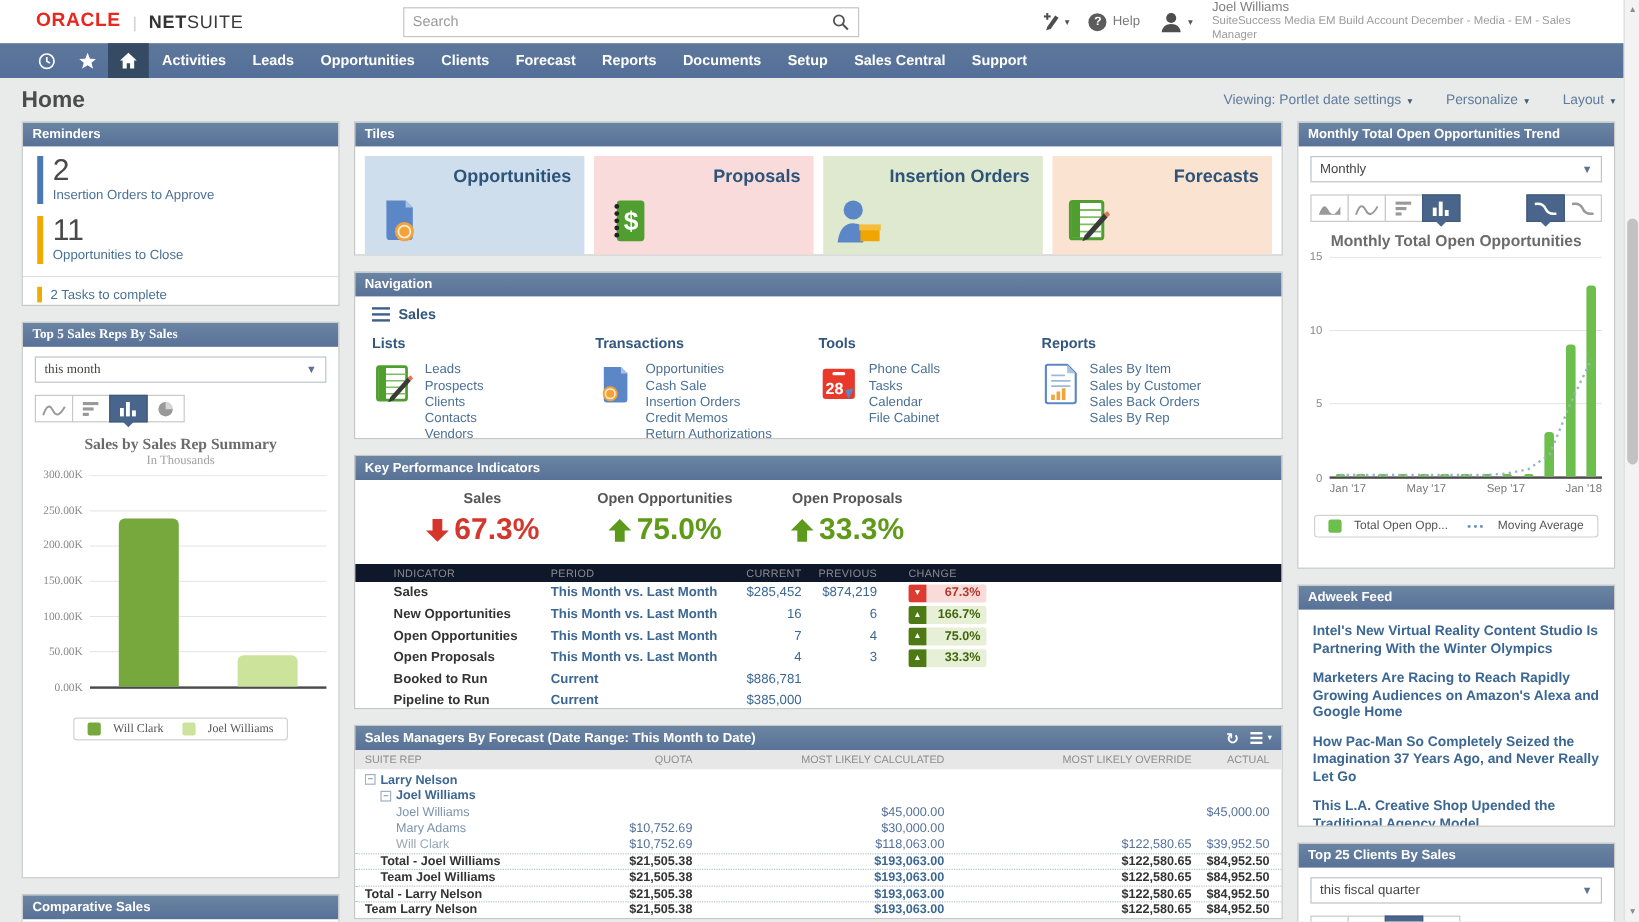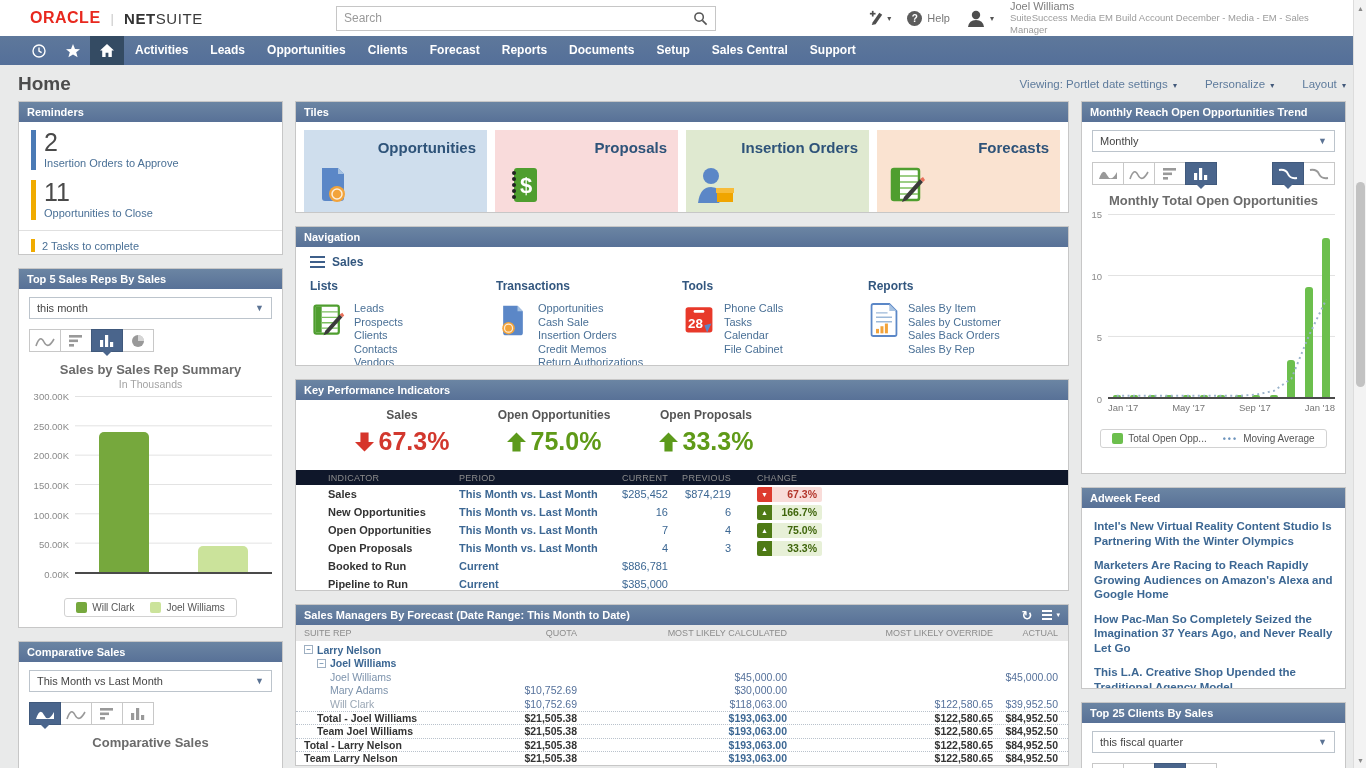--- a/index.html
+++ b/index.html
@@ -81,21 +81,21 @@
   .c-sub { text-align:center; font-size:10.5px; color:#a3a3a3; margin-top:1px; }
   .plotrow { display:flex; margin-top:6px; }
   .yticks { position:relative; flex:none; }
   .yticks span { position:absolute; right:6px; transform:translateY(-50%); font-size:9.5px; color:#8a8a8a; white-space:nowrap; }
   .plot { flex:1; position:relative; border-bottom:2px solid #4a4a4a;
           background-image:linear-gradient(to bottom,#e2e2e2 1px,transparent 1px); }
   .bars { position:absolute; inset:0; display:flex; align-items:flex-end; justify-content:space-around; }
   .vbar { width:50px; border-radius:5px 5px 0 0; }
   .mbar { width:8px; flex:none; border-radius:3px 3px 0 0; min-height:1px; }
   .legend { margin:24px auto 0; width:fit-content; border:1px solid #d2d2d2; border-radius:3px; padding:3px 11px; display:flex; gap:16px; align-items:center; }
-  .leg-item { display:flex; align-items:center; gap:5px; font-size:10px; color:#555; }
+  .leg-item { display:flex; align-items:center; gap:10px; font-size:10px; color:#555; }
   .leg-sw { width:11px; height:11px; border-radius:2px; flex:none; }
   .leg-dots { color:#6d94bd; font-size:9px; letter-spacing:2px; font-weight:bold; }
 
   
   .yt7 { width:46px; } .yt7 span:nth-of-type(1){top:0} .yt7 span:nth-of-type(2){top:16.667%} .yt7 span:nth-of-type(3){top:33.333%} .yt7 span:nth-of-type(4){top:50%} .yt7 span:nth-of-type(5){top:66.667%} .yt7 span:nth-of-type(6){top:83.333%} .yt7 span:nth-of-type(7){top:100%}
   .plot-sales { height:178px; background-size:100% 16.667%; }
   
   .yt4 { width:16px; } .yt4 span:nth-of-type(1){top:0} .yt4 span:nth-of-type(2){top:33.333%} .yt4 span:nth-of-type(3){top:66.667%} .yt4 span:nth-of-type(4){top:100%}
   .plot-month { height:185px; background-size:100% 33.333%; }
   .ma-svg { position:absolute; inset:0; width:100%; height:100%; }
@@ -290,21 +290,21 @@
 
                 <div class="rem-small">
                   <span class="rem-sbar" style="background: rgb(240, 171, 0);"></span>
                   <span class="rem-slabel">2  Tasks to complete</span>
                 </div>
 
               </div>
           </div>
         </div>
 
-        <div class="panel" style="height:360px;">
+        <div class="panel" style="height:464px;font-family:Liberation Serif, serif;">
           <div class="ph">
               <span>Top 5 Sales Reps By Sales</span>
             </div>
           <div class="chart-body">
             <div class="sel">
                 <span>this month</span>
                 <span class="caret">▼</span>
               </div>
             <div class="tglrow">
               <span class="tgl">
@@ -769,21 +769,21 @@
                 <span class="num c-a">$84,952.50</span>
               </div>
             </div>
         </div>
       </div>
 
       <div class="col-right">
 
         <div class="panel" style="height:373px;">
           <div class="ph">
-              <span>Monthly Reach Open Opportunities Trend</span>
+              <span>Monthly Total Open Opportunities Trend</span>
             </div>
           <div class="chart-body">
             <div class="sel">
                 <span>Monthly</span>
                 <span class="caret">▼</span>
               </div>
             <div class="tglrow" style="justify-content:space-between;">
               <span style="display:flex;">
                 <span class="tgl">
                     <svg width="20" height="14" viewBox="0 0 20 14">

